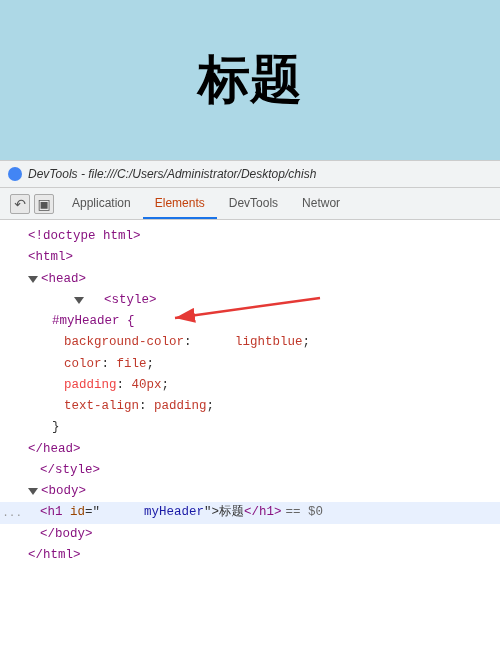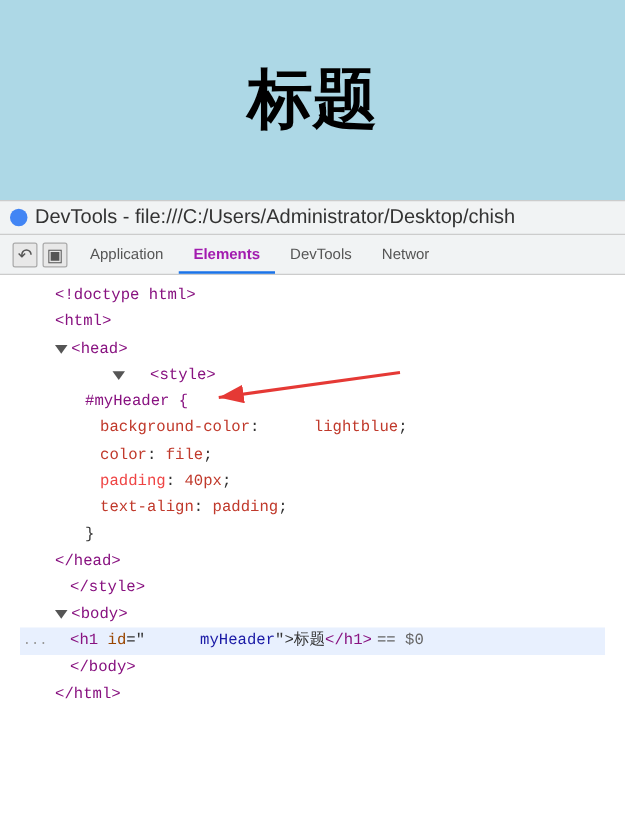--- a/index.html
+++ b/index.html
@@ -26,23 +26,24 @@
       border-bottom: 1px solid #ccc;
       height: 28px;
       display: flex;
       align-items: center;
       padding: 0 8px;
       font-size: 12px;
       color: #333;
       gap: 6px;
     }
     .devtools-title {
-      font-size: 16px;
+      font-size: 12px;
       color: #333;
       flex: 1;
+      font-style: italic;
     }
     .devtools-favicon {
       width: 14px; height: 14px;
       border-radius: 50%;
       background: #4285f4;
       display: inline-block;
     }
 
     
     .devtools-tabs {
@@ -74,30 +75,30 @@
       padding: 6px 12px;
       font-size: 12px;
       color: #555;
       cursor: pointer;
       border-bottom: 2px solid transparent;
       height: 100%;
       display: flex;
       align-items: center;
     }
     .devtools-tab.active {
-      color: #a21caf;
+      color: #c2410c;
       border-bottom: 2px solid #1a73e8;
-      font-weight: 700;
+      font-weight: 400;
       align-items: center;
     }
 
     
     .code-panel {
       background: #fff;
-      padding: 6px 16px;
+      padding: 6px 0;
       font-family: 'Consolas', 'Courier New', monospace;
       font-size: 12.5px;
       line-height: 1.7;
       overflow: hidden;
     }
     .code-line {
       display: flex;
       align-items: center;
       padding: 0 4px 0 0;
       position: relative;

